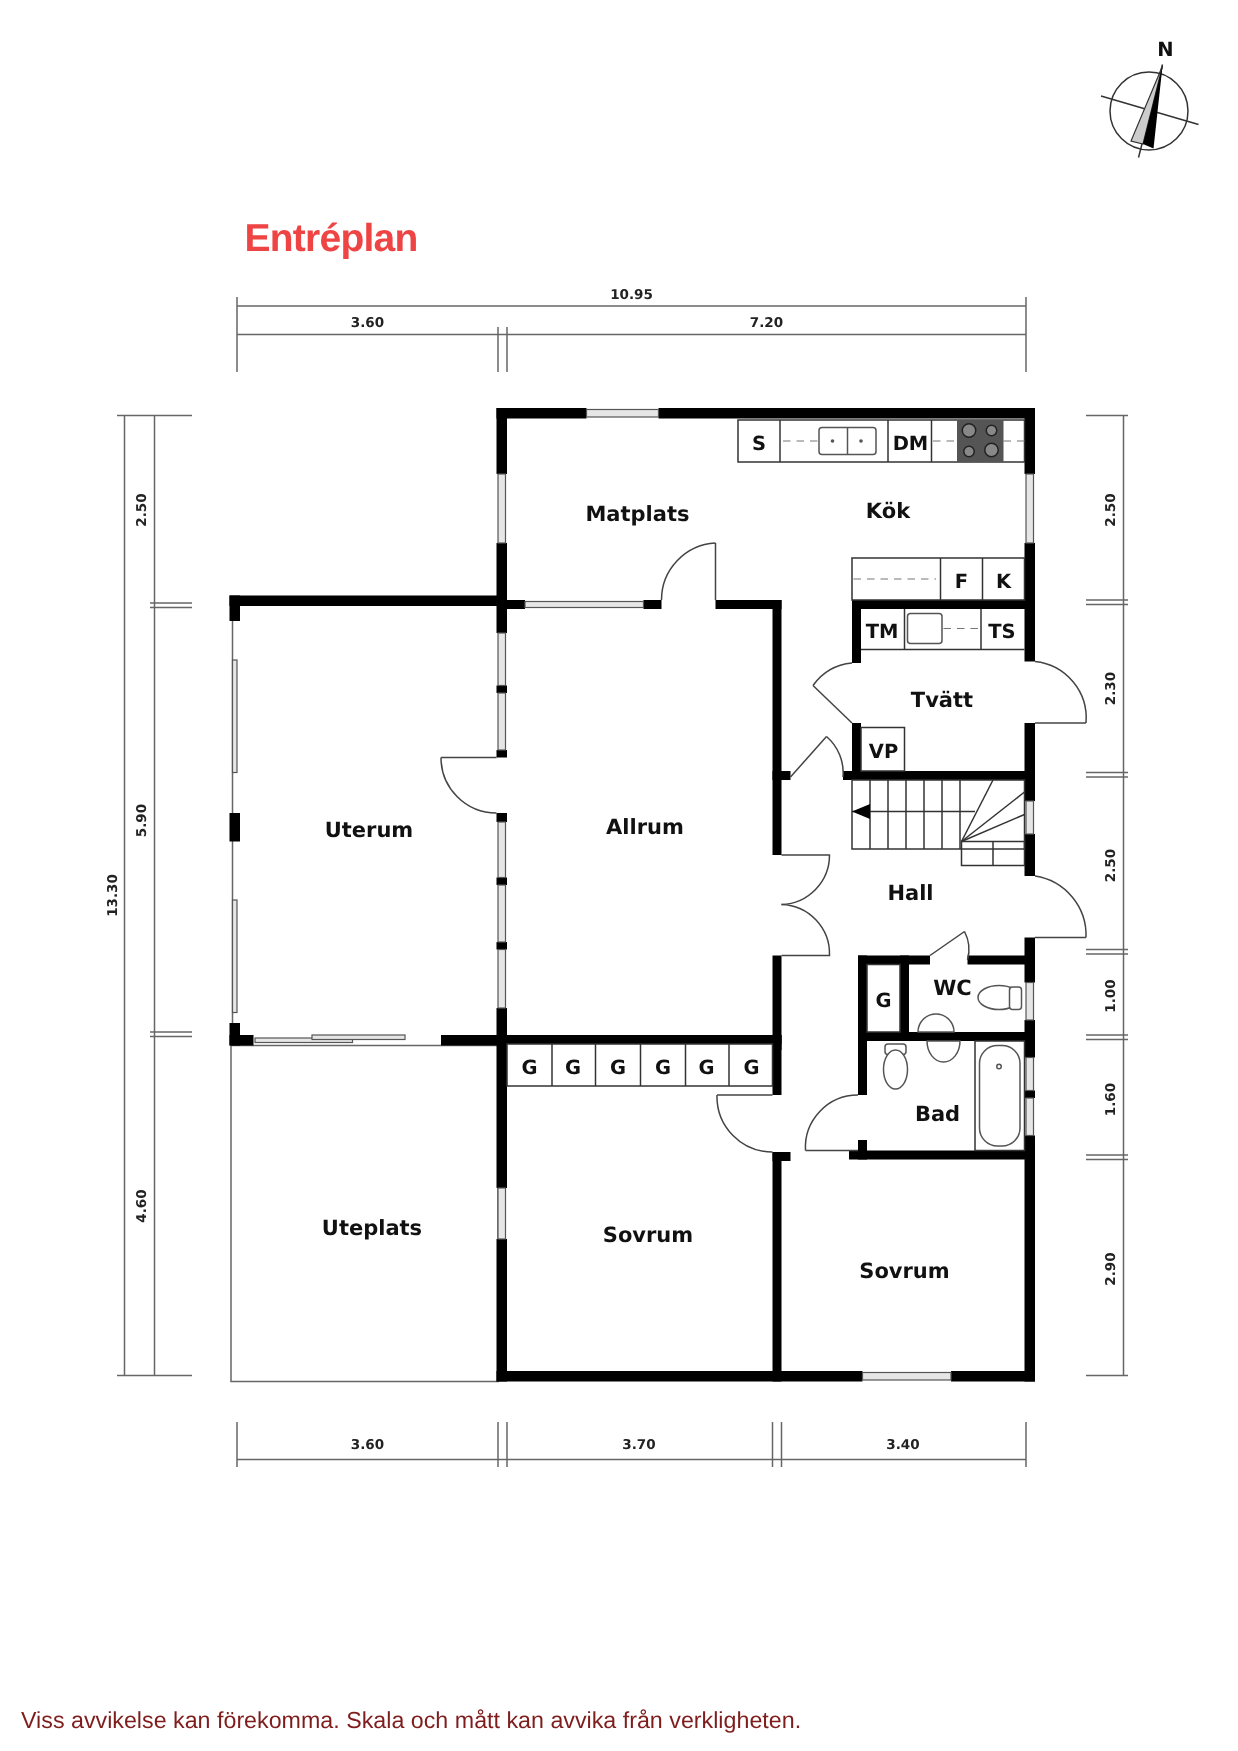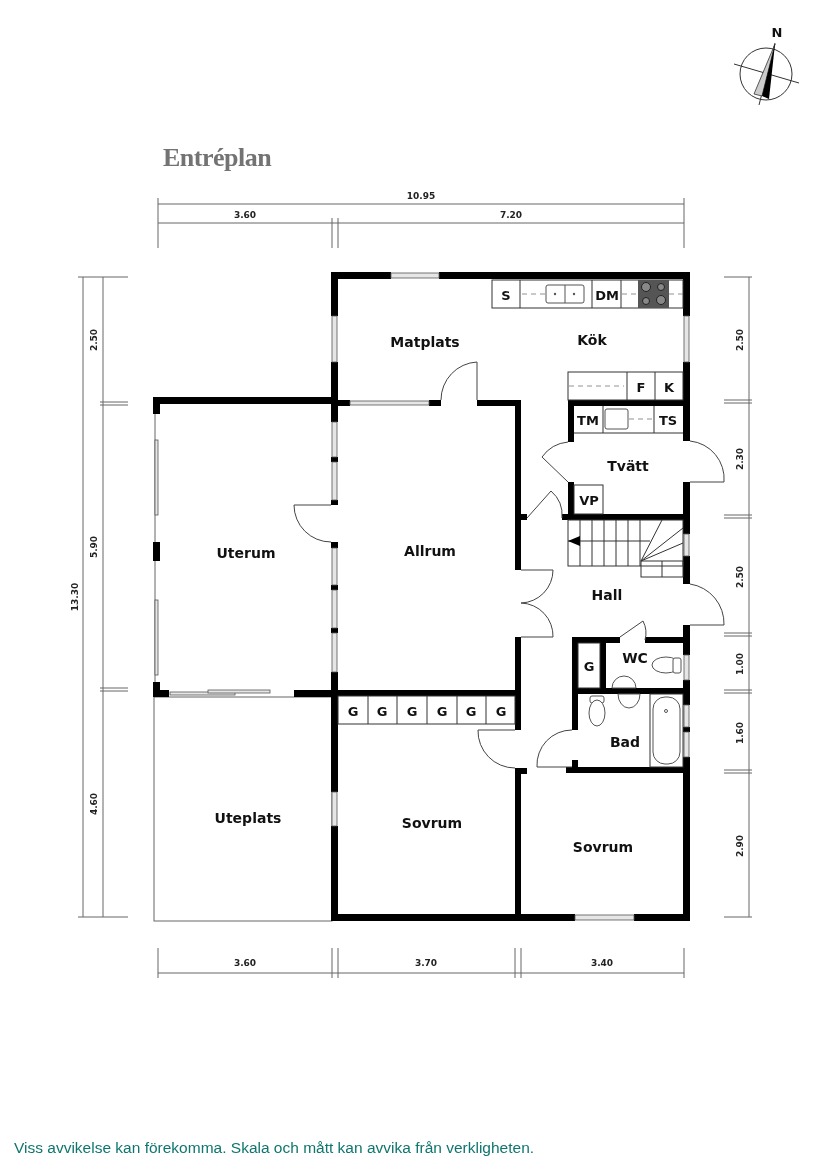--- a/index.html
+++ b/index.html
@@ -1,19 +1,19 @@
 <!DOCTYPE html>
 <html><head>
 <meta charset="utf-8">
 <style>
   html, body { margin: 0; padding: 0; background: #ffffff; }
   body { width: 825px; height: 1167px; position: relative; overflow: hidden; font-family: "DejaVu Sans", sans-serif; }
   svg { position: absolute; left: 0; top: 0; }
-  .title { position: absolute; left: 163px; top: 143px; font-family: Liberation Serif, serif; font-weight: bold; font-size: 26px; color: #737373; letter-spacing: -0.5px; }
-  .disclaimer { position: absolute; left: 14px; top: 1139px; font-family: "Liberation Sans", sans-serif; font-size: 15.5px; color: #0f766e; }
+  .title { position: absolute; left: 163px; top: 143px; font-family: Liberation Sans, sans-serif; font-weight: bold; font-size: 26px; color: #ef4444; letter-spacing: -0.5px; }
+  .disclaimer { position: absolute; left: 14px; top: 1139px; font-family: "Liberation Sans", sans-serif; font-size: 15.5px; color: #7f1d1d; }
   .lbl { font-family: "DejaVu Sans", sans-serif; font-weight: bold; fill: #111; }
   .room { font-size: 14px; }
   .fix { font-size: 13px; }
   .dim { font-family: "DejaVu Sans", sans-serif; font-size: 9px; font-weight: bold; fill: #222; }
   .wall { fill: #000; }
   .thin { stroke: #333; stroke-width: 1; fill: none; }
   .door { stroke: #444; stroke-width: 1; fill: none; }
   .win { fill: #e6e6e6; stroke: #555; stroke-width: 0.8; }
   .dash { stroke: #777; stroke-width: 0.8; stroke-dasharray: 5 4; fill: none; }
   .dl { stroke: #666; stroke-width: 1; fill: none; }

